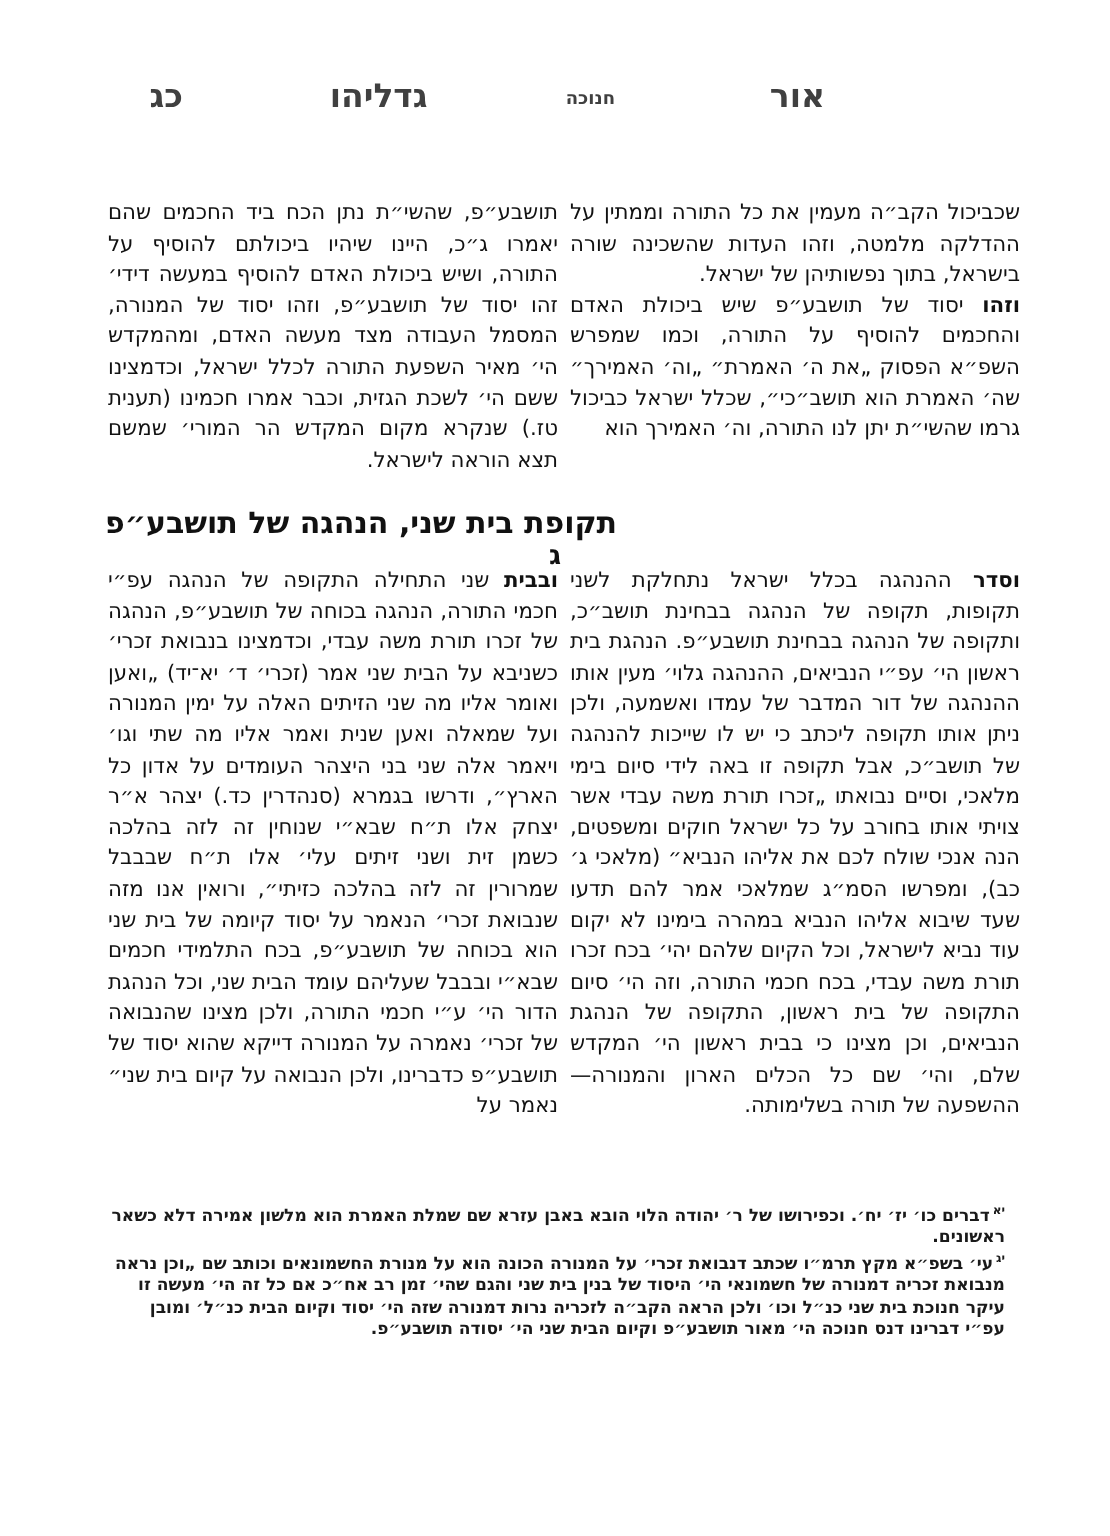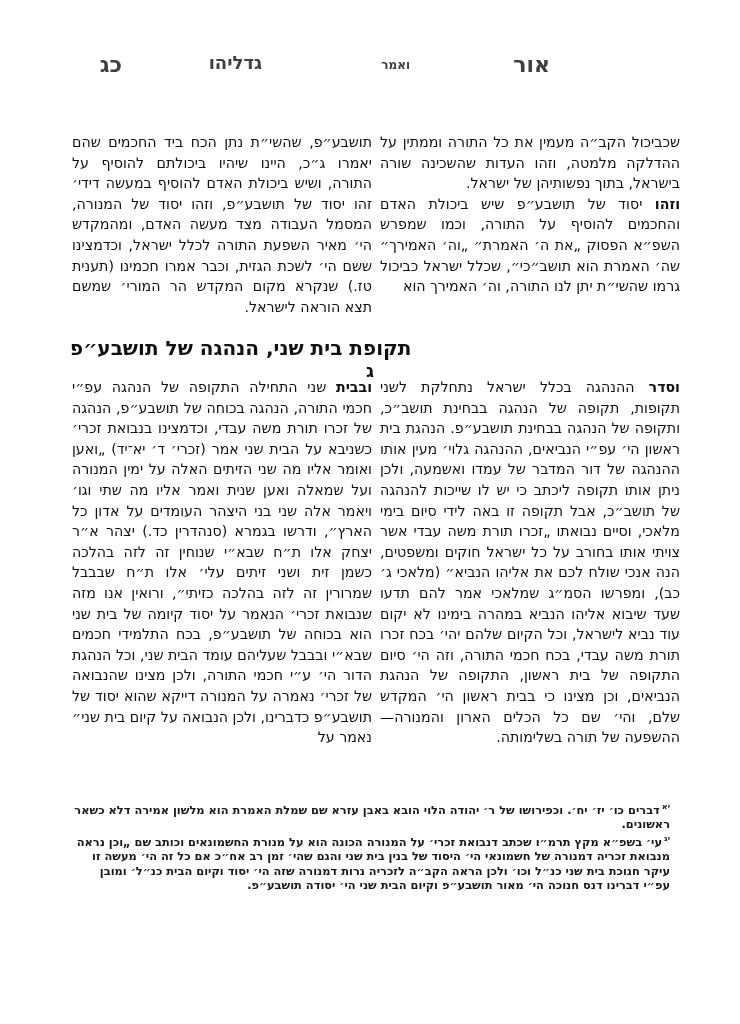--- a/index.html
+++ b/index.html
@@ -9,21 +9,21 @@
     position:relative; overflow:hidden;
   }
   .page { position:absolute; left:0; top:0; width:740px; height:1024px; }
   .running-head {
     position:absolute; top:52px; left:70px; width:660px; height:34px;
     direction:rtl;
   }
   .rh-item { position:absolute; top:0; font-family:"DejaVu Sans","Liberation Sans",sans-serif; font-weight:bold; color:#404040; }
   .rh-title-a { right:180px; font-size:22px; }
   .rh-center { right:320px; top:6px; font-size:12px; font-weight:bold; }
-  .rh-title-b { right:468px; font-size:18px; }
+  .rh-title-b { right:445px; font-size:22px; }
   .rh-page { right:608px; font-size:22px; }
 
   .col {
     position:absolute; direction:rtl; text-align:justify; text-align-last:right;
     font-size:14.2px; line-height:20.6px; color:#111;
     font-family:"DejaVu Sans","Liberation Sans",sans-serif;
   }
   .col p { margin:0; }
   .col p.gap { }
   .col b { font-weight:bold; }
@@ -48,21 +48,21 @@
   .footnotes p { margin:0; }
   .fn-mark { font-size:8px; vertical-align:super; margin-left:2px; }
 </style>
 </head>
 <body>
 
 <div class="page">
 
   <div class="running-head">
     <span class="rh-item rh-title-a">אור</span>
-    <span class="rh-item rh-center">ואמר</span>
+    <span class="rh-item rh-center">חנוכה</span>
     <span class="rh-item rh-title-b">גדליהו</span>
     <span class="rh-item rh-page">כג</span>
   </div>
 
   <div class="col col-top-right">
     <p><span>שכביכול הקב״ה מעמין את כל התורה וממתין על ההדלקה מלמטה, וזהו העדות שהשכינה שורה בישראל, בתוך נפשותיהן של ישראל.</span></p>
     <p class="gap"><b>וזהו</b><span> יסוד של תושבע״פ שיש ביכולת האדם והחכמים להוסיף על התורה, וכמו שמפרש השפ״א הפסוק „את ה׳ האמרת״ „וה׳ האמירך״ שה׳ האמרת הוא תושב״כי״, שכלל ישראל כביכול גרמו שהשי״ת יתן לנו התורה, וה׳ האמירך הוא</span></p>
   </div>
 
   <div class="col col-top-left">

